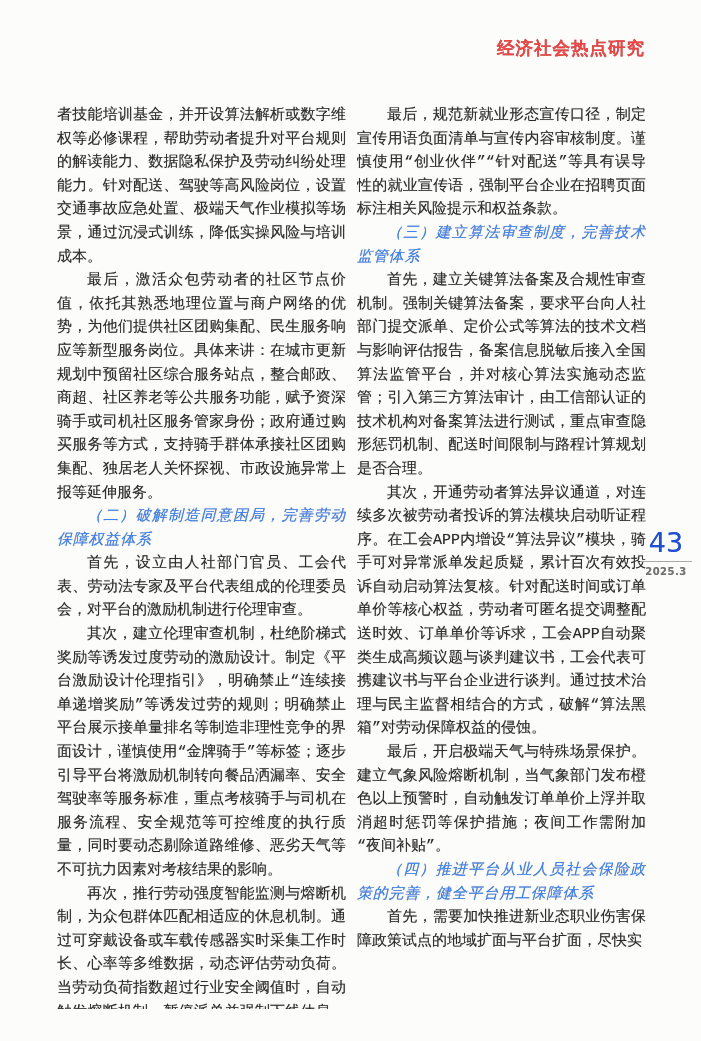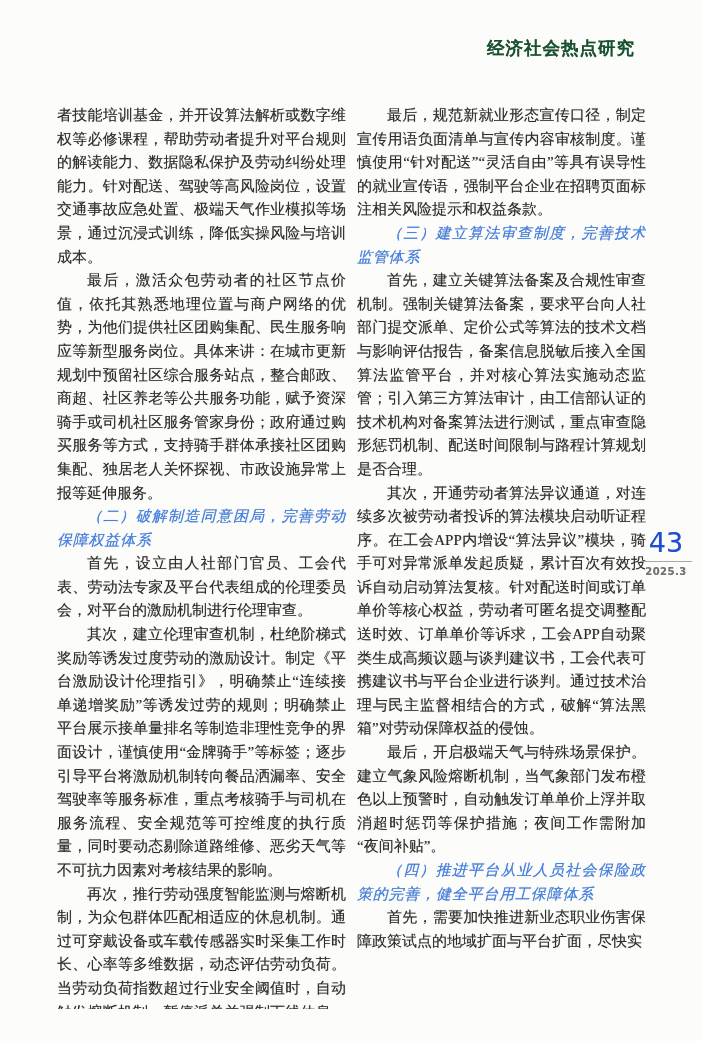--- a/index.html
+++ b/index.html
@@ -9,35 +9,36 @@
     font-family: "Liberation Serif", "DejaVu Serif", serif;
   }
   .page {
     position: relative;
     width: 701px; height: 1041px;
     background: #fcfcfb;
     overflow: hidden;
   }
   .running-head {
     position: absolute;
-    top: 36px; right: 66px;
+    top: 36px; right: 56px;
     font-family: "DejaVu Sans", "Liberation Sans", sans-serif;
     font-weight: bold;
     font-size: 17.5px;
     letter-spacing: 1px;
-    color: #14532d;
+    color: #ef4444;
     text-shadow: 0 0 0.6px rgba(40,40,40,0.55);
   }
   .content {
     position: absolute;
     left: 57px; top: 104px;
     width: 589px; height: 905px;
     display: flex;
     gap: 11px;
     overflow: hidden;
+    font-family: Liberation Mono, monospace;
   }
   .col { overflow: hidden; }
   .col-left  { width: 289px; }
   .col-right { width: 289px; }
   .para, .heading {
     margin: 0;
     font-size: 15px;
     line-height: 23.6px;
     text-align: justify;
     color: #2e2d2c;
@@ -90,21 +91,21 @@
     <div class="col col-left">
       <p class="para">者技能培训基金，并开设算法解析或数字维权等必修课程，帮助劳动者提升对平台规则的解读能力、数据隐私保护及劳动纠纷处理能力。针对配送、驾驶等高风险岗位，设置交通事故应急处置、极端天气作业模拟等场景，通过沉浸式训练，降低实操风险与培训成本。</p>
       <p class="para indent">最后，激活众包劳动者的社区节点价值，依托其熟悉地理位置与商户网络的优势，为他们提供社区团购集配、民生服务响应等新型服务岗位。具体来讲：在城市更新规划中预留社区综合服务站点，整合邮政、商超、社区养老等公共服务功能，赋予资深骑手或司机社区服务管家身份；政府通过购买服务等方式，支持骑手群体承接社区团购集配、独居老人关怀探视、市政设施异常上报等延伸服务。</p>
       <p class="heading indent">（二）破解制造同意困局，完善劳动保障权益体系</p>
       <p class="para indent">首先，设立由人社部门官员、工会代表、劳动法专家及平台代表组成的伦理委员会，对平台的激励机制进行伦理审查。</p>
       <p class="para indent">其次，建立伦理审查机制，杜绝阶梯式奖励等诱发过度劳动的激励设计。制定《平台激励设计伦理指引》，明确禁止“连续接单递增奖励”等诱发过劳的规则；明确禁止平台展示接单量排名等制造非理性竞争的界面设计，谨慎使用“金牌骑手”等标签；逐步引导平台将激励机制转向餐品洒漏率、安全驾驶率等服务标准，重点考核骑手与司机在服务流程、安全规范等可控维度的执行质量，同时要动态剔除道路维修、恶劣天气等不可抗力因素对考核结果的影响。</p>
       <p class="para indent">再次，推行劳动强度智能监测与熔断机制，为众包群体匹配相适应的休息机制。通过可穿戴设备或车载传感器实时采集工作时长、心率等多维数据，动态评估劳动负荷。当劳动负荷指数超过行业安全阈值时，自动触发熔断机制，暂停派单并强制下线休息，休息时长与劳动负荷指数挂钩，连续高强度</p>
     </div>
 
     <div class="col col-right">
-      <p class="para indent">最后，规范新就业形态宣传口径，制定宣传用语负面清单与宣传内容审核制度。谨慎使用“针对配送”“灵活自由”等具有误导性的就业宣传语，强制平台企业在招聘页面标注相关风险提示和权益条款。</p>
+      <p class="para indent">最后，规范新就业形态宣传口径，制定宣传用语负面清单与宣传内容审核制度。谨慎使用“创业伙伴”“针对配送”等具有误导性的就业宣传语，强制平台企业在招聘页面标注相关风险提示和权益条款。</p>
       <p class="heading indent">（三）建立算法审查制度，完善技术监管体系</p>
       <p class="para indent">首先，建立关键算法备案及合规性审查机制。强制关键算法备案，要求平台向人社部门提交派单、定价公式等算法的技术文档与影响评估报告，备案信息脱敏后接入全国算法监管平台，并对核心算法实施动态监管；引入第三方算法审计，由工信部认证的技术机构对备案算法进行测试，重点审查隐形惩罚机制、配送时间限制与路程计算规划是否合理。</p>
       <p class="para indent">其次，开通劳动者算法异议通道，对连续多次被劳动者投诉的算法模块启动听证程序。在工会APP内增设“算法异议”模块，骑手可对异常派单发起质疑，累计百次有效投诉自动启动算法复核。针对配送时间或订单单价等核心权益，劳动者可匿名提交调整配送时效、订单单价等诉求，工会APP自动聚类生成高频议题与谈判建议书，工会代表可携建议书与平台企业进行谈判。通过技术治理与民主监督相结合的方式，破解“算法黑箱”对劳动保障权益的侵蚀。</p>
       <p class="para indent">最后，开启极端天气与特殊场景保护。建立气象风险熔断机制，当气象部门发布橙色以上预警时，自动触发订单单价上浮并取消超时惩罚等保护措施；夜间工作需附加“夜间补贴”。</p>
       <p class="heading indent">（四）推进平台从业人员社会保险政策的完善，健全平台用工保障体系</p>
       <p class="para indent">首先，需要加快推进新业态职业伤害保障政策试点的地域扩面与平台扩面，尽快实</p>
     </div>
 
   </div>
 

